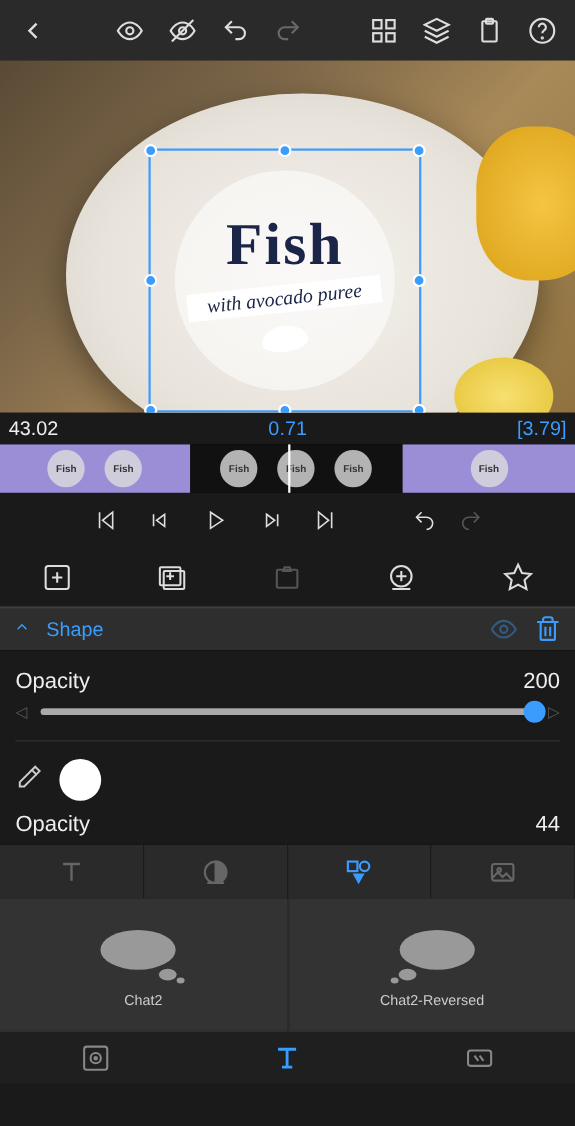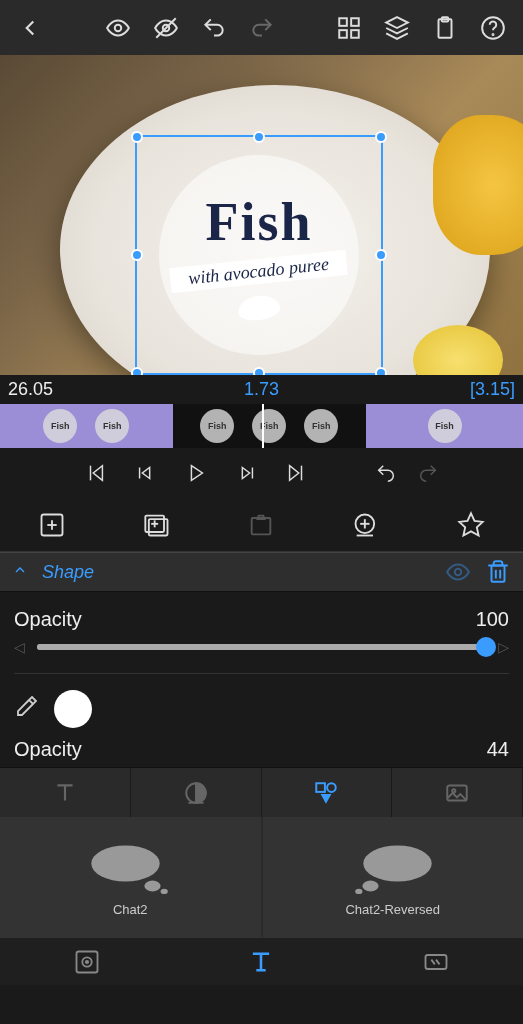--- a/index.html
+++ b/index.html
@@ -191,21 +191,21 @@
     background: #2e2e2e;
     display: flex;
     align-items: center;
     padding: 0 12px;
     gap: 14px;
     color: #3b9cff;
     border-top:1px solid #444;
     border-bottom:1px solid #111;
   }
   .section-hdr .chev svg{width:16px;height:16px;}
-  .section-hdr .title { font-size:18px; flex:1;font-style:italic;}
+  .section-hdr .title { font-size:18px; flex:1;}
   .section-hdr .ico{width:26px;height:26px;display:flex;align-items:center;justify-content:center;}
   .section-hdr .ico.dim{opacity:0.4;}
 
   
   .props {
     background: #1a1a1a;
     padding: 16px 14px 0;
   }
   .prop-row {
     display:flex;
@@ -376,23 +376,23 @@
     <div class="handle h-tr"></div>
     <div class="handle h-l"></div>
     <div class="handle h-r"></div>
     <div class="handle h-bl"></div>
     <div class="handle h-b"></div>
     <div class="handle h-br"></div>
   </div>
 </div>
 
 <div class="time-row">
-  <span class="t-left">26.05</span>
-  <span class="t-mid">1.73</span>
-  <span class="t-right">[3.15]</span>
+  <span class="t-left">43.02</span>
+  <span class="t-mid">0.71</span>
+  <span class="t-right">[3.79]</span>
 </div>
 
 <div class="track">
   <div class="clip purple" style="width:33%">
     <div class="thumb">Fish</div>
     <div class="thumb" style="margin-left:18px">Fish</div>
   </div>
   <div class="clip black" style="width:37%">
     <div class="thumb">Fish</div>
     <div class="thumb" style="margin-left:18px">Fish</div>
@@ -505,21 +505,21 @@
         <rect x="6" y="6" width="12" height="15" rx="1"></rect>
         <line x1="10" y1="10" x2="10" y2="18"></line>
         <line x1="14" y1="10" x2="14" y2="18"></line>
       </svg>
     </span>
 </div>
 
 <div class="props">
   <div class="prop-row">
     <span>Opacity</span>
-    <span>100</span>
+    <span>200</span>
   </div>
   <div class="slider-row">
     <span class="arrow">◁</span>
     <div class="slider">
       <div class="fill" style="width:100%"></div>
       <div class="knob" style="left:100%"></div>
     </div>
     <span class="arrow">▷</span>
   </div>
   <div class="divider"></div>

